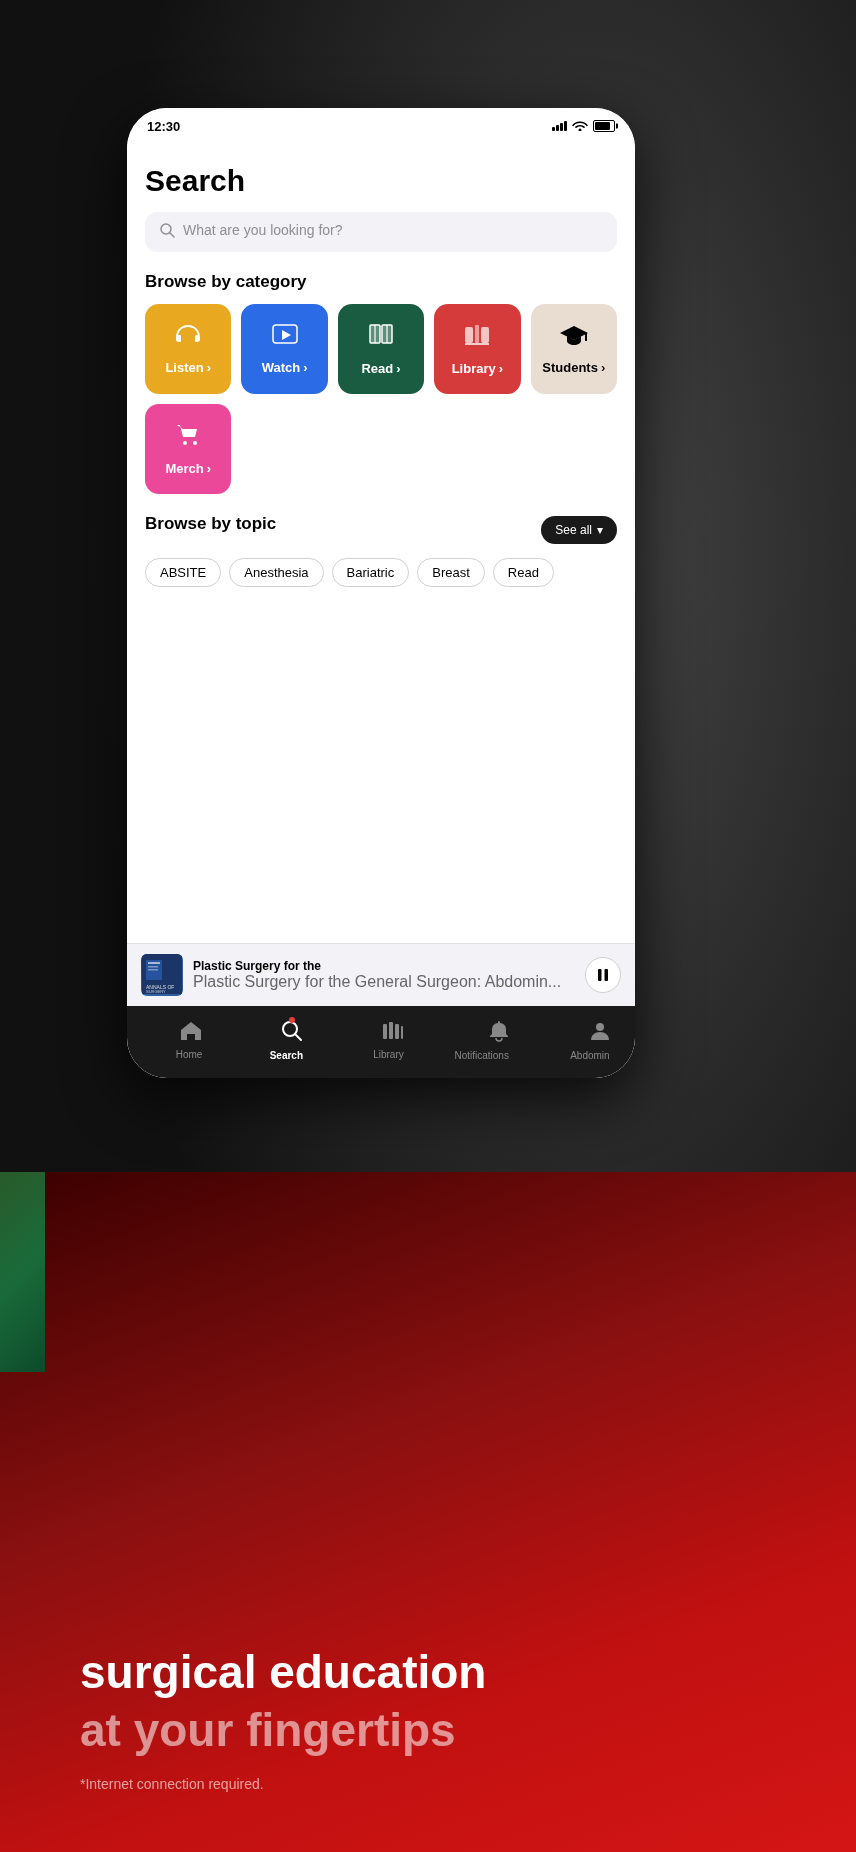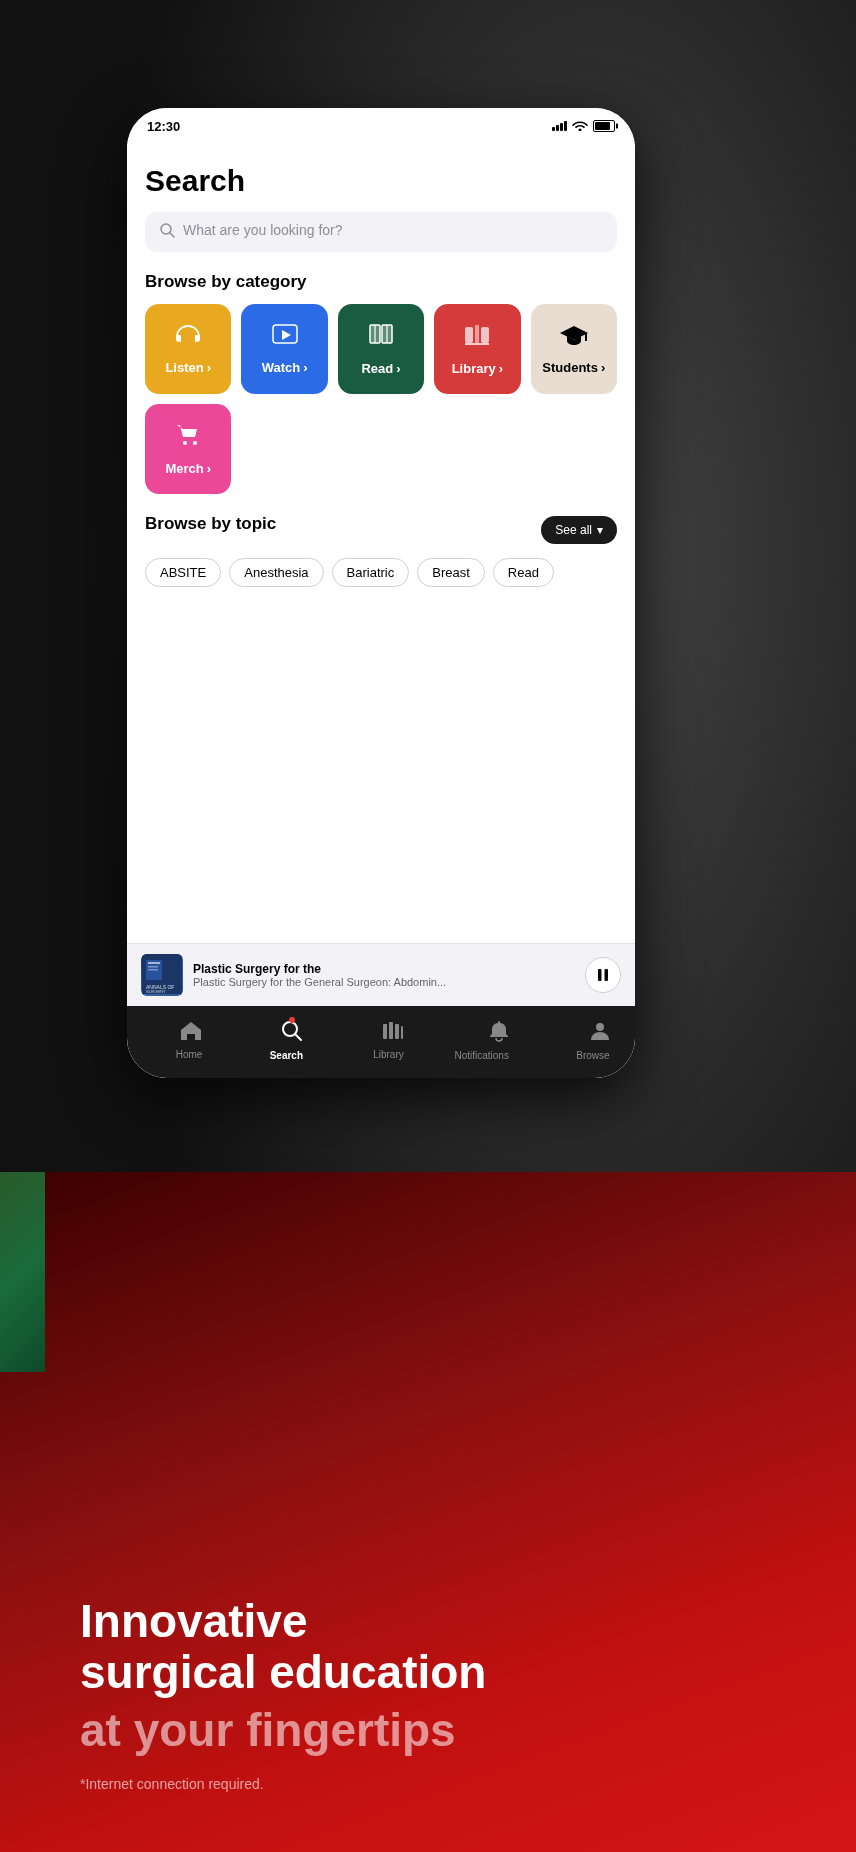--- a/index.html
+++ b/index.html
@@ -273,21 +273,21 @@
     .now-playing-title {
       font-size: 12px;
       font-weight: 600;
       color: #000;
       white-space: nowrap;
       overflow: hidden;
       text-overflow: ellipsis;
     }
 
     .now-playing-subtitle {
-      font-size: 11px;
+      font-size: 16px;
       color: #666;
       white-space: nowrap;
       overflow: hidden;
       text-overflow: ellipsis;
     }
 
     .pause-btn {
       width: 36px;
       height: 36px;
       border-radius: 50%;
@@ -615,29 +615,29 @@
         <span class="nav-label">Notifications</span>
       </div>
 
       <div class="nav-item">
         <span class="nav-icon">
           <svg width="20" height="22" viewBox="0 0 20 22" fill="#888">
             <circle cx="10" cy="7" r="4"></circle>
             <path d="M1 20c0-5 4-8 9-8s9 3 9 8"></path>
           </svg>
         </span>
-        <span class="nav-label">Browse</span>
+        <span class="nav-label">Abdomin</span>
       </div>
     </div>
   </div>
 </div>
 
 <div class="promo-section">
   <div class="promo-image-overlay"></div>
   <div class="promo-text-block">
     <div class="promo-headline">
-      <span>Innovative</span><br>
+      <br>
       <span>surgical education</span>
     </div>
     <div class="promo-subline">at your fingertips</div>
     <div class="promo-note">*Internet connection required.</div>
   </div>
 </div>
 
 </body></html>

